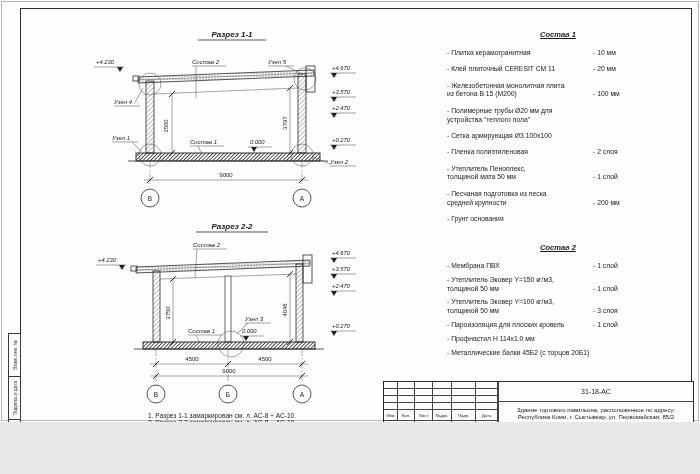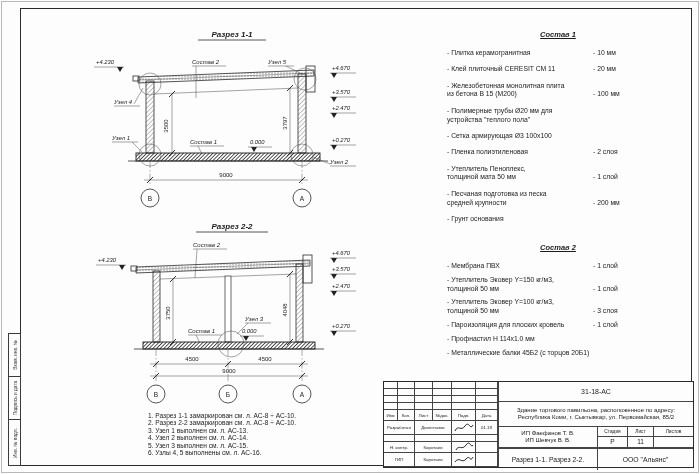--- a/index.html
+++ b/index.html
@@ -1,16 +1,16 @@
 <!DOCTYPE html>
 <html><head>
 <meta charset="utf-8">
 <style>
   html,body{margin:0;padding:0;background:#e8e8e8;}
-  .page{position:relative;width:700px;height:474px;background:#fdfdfd;
+  .page{position:relative;width:700px;height:422px;background:#fdfdfd;
         font-family:"Liberation Sans",sans-serif;color:#1c1c1c;overflow:hidden;}
   .outer-edge{position:absolute;inset:1px;border:1px solid #b9b9b9;}
   .frame{position:absolute;left:20px;top:8px;width:672px;height:458px;border:1.4px solid #2b2b2b;box-sizing:border-box;}
   .vbox{position:absolute;left:8px;width:13px;border:1px solid #3a3a3a;box-sizing:border-box;background:#fdfdfd;}
   .vbox span{position:absolute;left:50%;top:50%;transform:translate(-50%,-50%) rotate(-90deg);
              white-space:nowrap;font-size:4.8px;color:#333;}
   svg{position:absolute;overflow:visible;}
   svg text{fill:#1c1c1c;}
   .st{font:italic bold 8px "Liberation Sans",sans-serif;}
   .lbl{font:italic 6px "Liberation Sans",sans-serif;}

